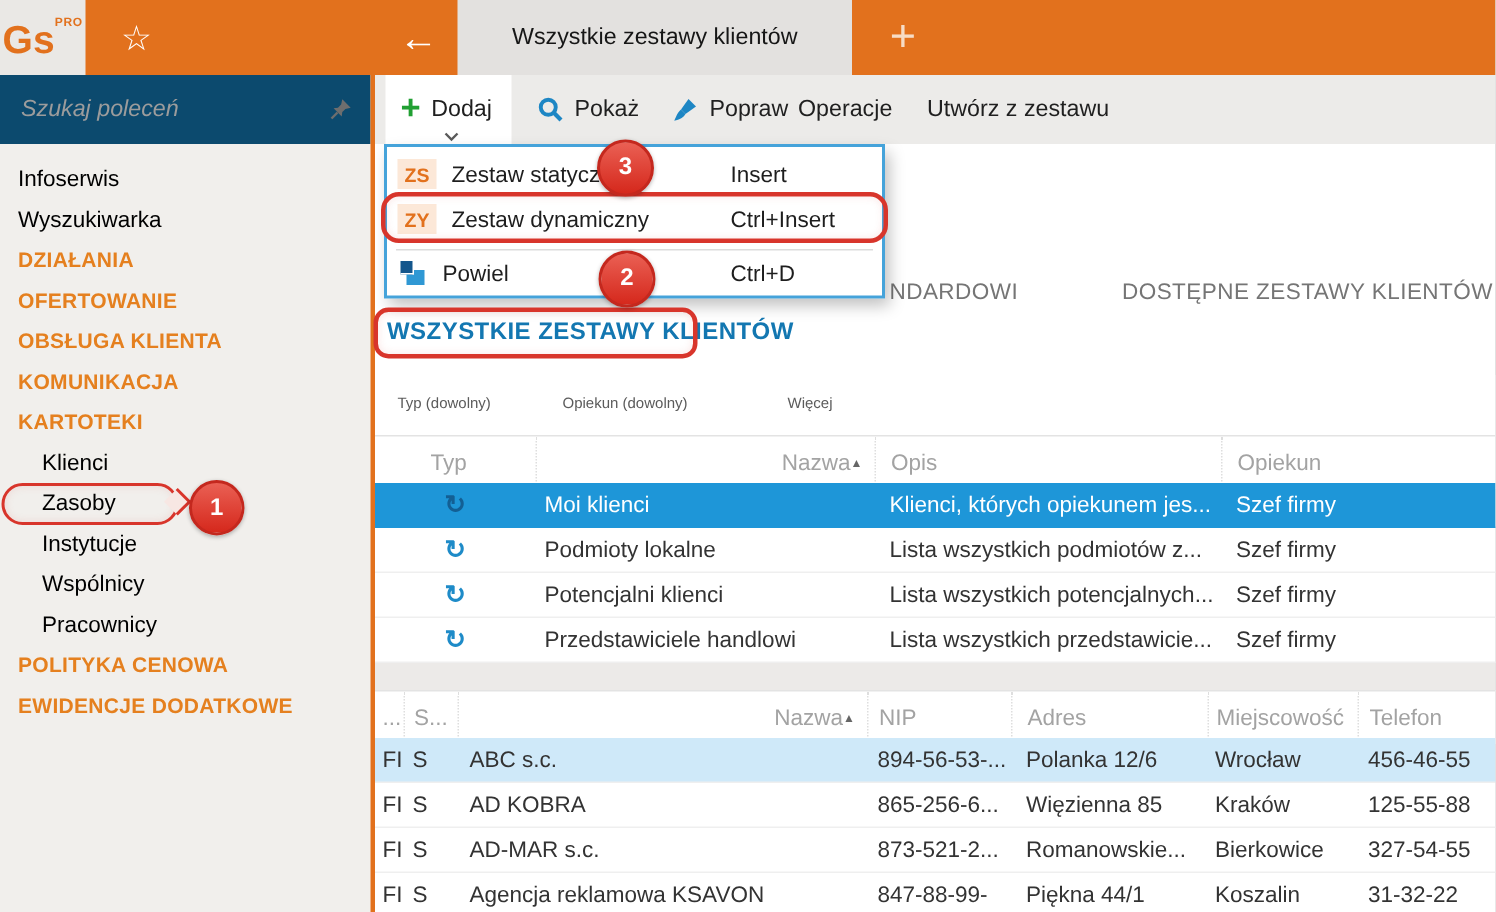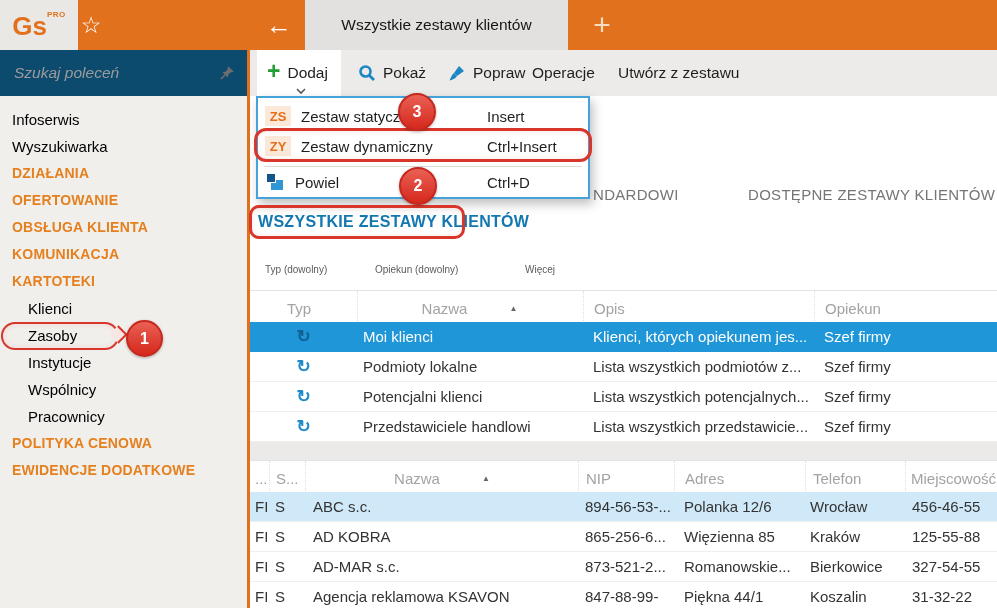--- a/index.html
+++ b/index.html
@@ -1,21 +1,21 @@
 <!DOCTYPE html>
 <html><head>
 <meta charset="utf-8">
 <style>
   * { margin:0; padding:0; box-sizing:border-box; }
   body { background:#888; font-family:"Liberation Sans", sans-serif; }
   .stage { position:relative; width:997px; height:608px; overflow:hidden; background:#fff; margin:0 auto; }
 
   
   .topbar { position:absolute; left:0; top:0; width:997px; height:50px; background:#e2711d; }
-  .logo-box { position:absolute; left:0; top:0; width:78px; height:50px; background:#eae8e5; display:flex; align-items:center; justify-content:center; }
+  .logo-box { position:absolute; left:0; top:0; width:57px; height:50px; background:#eae8e5; display:flex; align-items:center; justify-content:center; }
   .logo { color:#e2711d; font-weight:bold; font-size:26px; line-height:1; }
   .logo sup { font-size:8px; font-weight:bold; letter-spacing:.5px; vertical-align:18px; }
   .star-btn { position:absolute; left:68px; top:0; width:46px; height:50px; display:flex; align-items:center; justify-content:center; color:#fff; font-size:23px; }
   .back-btn { position:absolute; left:256px; top:0; width:46px; height:50px; display:flex; align-items:center; justify-content:center; color:#fff; font-size:26px; font-weight:200; }
   .top-tab { position:absolute; left:305px; top:0; width:263px; height:50px; background:#e3e1df; color:#161616; font-size:15.5px; display:flex; align-items:center; justify-content:center; }
   .newtab-btn { position:absolute; left:578px; top:0; width:48px; height:50px; display:flex; align-items:center; justify-content:center; color:#f7dcc5; font-size:30px; font-weight:200; }
 
   
   .sidebar { position:absolute; left:0; top:50px; width:247px; height:558px; background:#f1efec; }
   .search-row { position:absolute; left:0; top:0; width:247px; height:46px; background:#0c4a6e; display:flex; align-items:center; padding:0 12px 0 14px; }
@@ -62,21 +62,21 @@
   
   .grid-row { position:absolute; left:250px; width:747px; height:30px; display:grid; align-items:center; font-size:15px; color:#333; border-bottom:1px solid #efefef; background:#fff; }
   .t1 { grid-template-columns:107px 226px 231px 183px; }
   .t2 { grid-template-columns:19px 36px 273px 96px 131px 100px 92px; }
   .hdr { height:36px; color:#a3a3a3; border-top:1px solid #e3e3e3; border-bottom:1px solid #e6e6e6; }
   .hdr > div { height:100%; display:flex; align-items:center; overflow:hidden; white-space:nowrap; }
   .hdr > div + div { border-left:1px dotted #dedede; }
   .cell { overflow:hidden; white-space:nowrap; }
   .c-icon { text-align:center; color:#1e8bc8; font-weight:bold; font-size:17px; }
   .pad6 { padding-left:6px; } .pad8 { padding-left:8px; } .pad10 { padding-left:10px; }
-  .sort-flex { flex:1; display:flex; align-items:center; justify-content:center; padding-right:8px;gap:42px; }
+  .sort-flex { flex:1; display:flex; align-items:center; justify-content:flex-end; padding-right:8px; }
   .sort-arrow { font-size:8px; color:#666; }
   .row-sel-dark { background:#1e96d8; color:#fff; border-bottom:1px solid #1e96d8; }
   .row-sel-dark .c-icon { color:#135f94; }
   .row-sel-light { background:#cfe9f9; }
   .gap-strip { position:absolute; left:250px; top:442px; width:747px; height:18px; background:#eceae8; }
 
   
   .anno-rect { position:absolute; border:3px solid #d8352b; border-radius:10px; box-shadow:inset 0 0 6px rgba(224,90,80,.15); z-index:50; }
   .anno-zy { left:254px; top:128px; width:338px; height:34px; border-radius:12px; }
   .anno-head { left:249px; top:205px; width:216px; height:34px; }
@@ -235,25 +235,25 @@
           <span>Nazwa</span>
           <span class="sort-arrow">▲</span>
         </span>
     </div>
     <div style="padding-left:7px;">
         <span>NIP</span>
       </div>
     <div class="pad10">
         <span>Adres</span>
       </div>
+    <div style="padding-left:5px;">
+        <span>Miejscowość</span>
+      </div>
     <div style="padding-left:7px;">
         <span>Telefon</span>
-      </div>
-    <div style="padding-left:5px;">
-        <span>Miejscowość</span>
       </div>
   </div>
 
   <div class="grid-row t2 row-sel-light" style="top:492px;">
     <div class="cell" style="padding-left:5px;">FI</div>
     <div class="cell pad6">S</div>
     <div class="cell pad8">ABC s.c.</div>
     <div class="cell" style="padding-left:7px;">894-56-53-...</div>
     <div class="cell pad10">Polanka 12/6</div>
     <div class="cell" style="padding-left:5px;">Wrocław</div>

